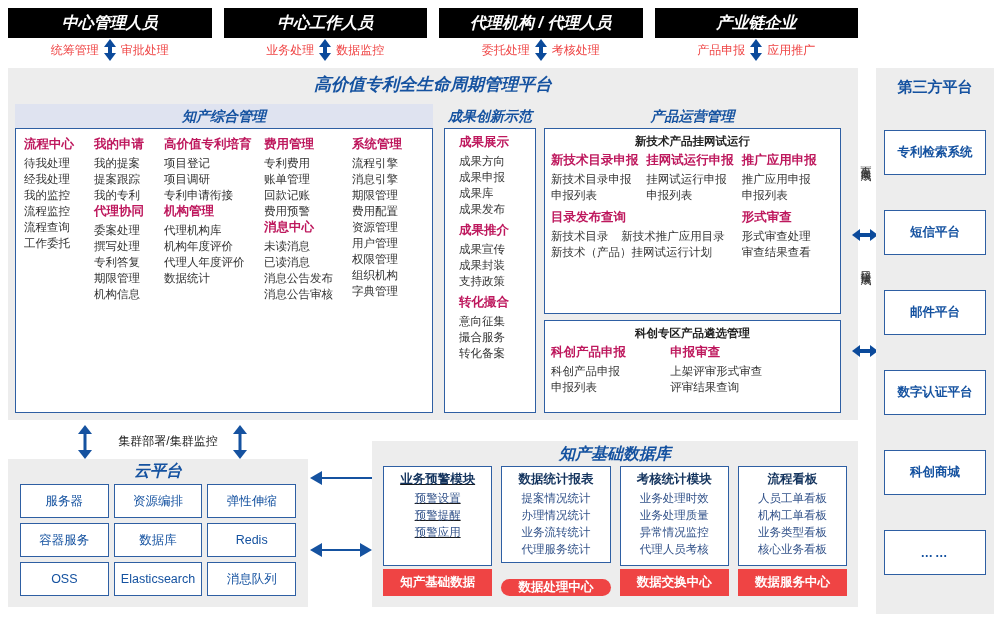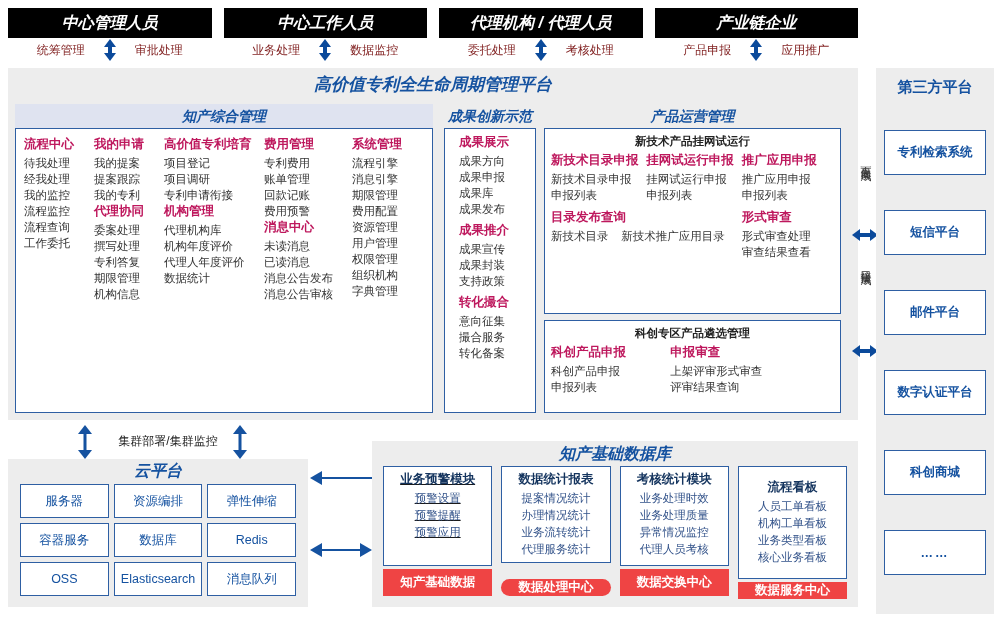--- a/index.html
+++ b/index.html
@@ -18,22 +18,22 @@
     background: #000000;
     color: #ffffff;
     font-weight: bold;
     font-style: italic;
     font-size: 16px;
     display: flex; align-items: center; justify-content: center;
     height: 30px;
   }
   .role-sub {
     display: flex; align-items: center; justify-content: center;
-    height: 24px; font-size: 12px; color: #7f1d1d;
-    gap: 18px;
+    height: 24px; font-size: 12px; color: #ef4444;
+    gap: 4px;
   }
   .role-sub .lbl { white-space: nowrap; }
 
   
   .vdbl {
     width: 14px; height: 22px; position: relative; flex: 0 0 14px;
   }
   .vdbl::before, .vdbl::after {
     content: ""; position: absolute; left: 50%; transform: translateX(-50%);
     width: 0; height: 0; border-left: 6px solid transparent; border-right: 6px solid transparent;
@@ -274,20 +274,21 @@
     <div style="width:93px;">
       <div class="col-head" style="margin-bottom:3px; white-space:normal;">推广应用申报</div>
       <div class="col-item">推广应用申报</div>
       <div class="col-item">申报列表</div>
     </div>
   </div>
   <div style="display:flex; gap:0; margin-top:7px;">
     <div style="width:192px;">
       <div class="col-head" style="margin-bottom:3px;">目录发布查询</div>
       <div class="col-item" style="white-space:pre;">新技术目录    新技术推广应用目录</div>
+      <div class="col-item">新技术（产品）挂网试运行计划</div>
     </div>
     <div style="width:93px;">
       <div class="col-head" style="margin-bottom:3px;">形式审查</div>
       <div class="col-item">形式审查处理</div>
       <div class="col-item">审查结果查看</div>
     </div>
   </div>
 </div>
 
 <div class="abs wbox" style="left:544px; top:320px; width:297px; height:93px; padding:5px 6px;">
@@ -391,21 +392,21 @@
       <div class="db-col-head" style="margin-bottom:2px;">考核统计模块</div>
       <div class="db-col-item">业务处理时效</div>
       <div class="db-col-item">业务处理质量</div>
       <div class="db-col-item">异常情况监控</div>
       <div class="db-col-item">代理人员考核</div>
     </div>
     <div class="db-foot" style="height:27px; margin-top:3px;">数据交换中心</div>
   </div>
 
   <div style="flex:1; display:flex; flex-direction:column;">
-    <div class="wbox" style="flex:1; padding:12px 2px;">
+    <div class="wbox" style="flex:1; padding:4px 2px;">
       <div class="db-col-head" style="margin-bottom:2px;">流程看板</div>
       <div class="db-col-item">人员工单看板</div>
       <div class="db-col-item">机构工单看板</div>
       <div class="db-col-item">业务类型看板</div>
       <div class="db-col-item">核心业务看板</div>
     </div>
     <div class="db-foot" style="height:27px; margin-top:3px;">数据服务中心</div>
   </div>
 </div>
 

